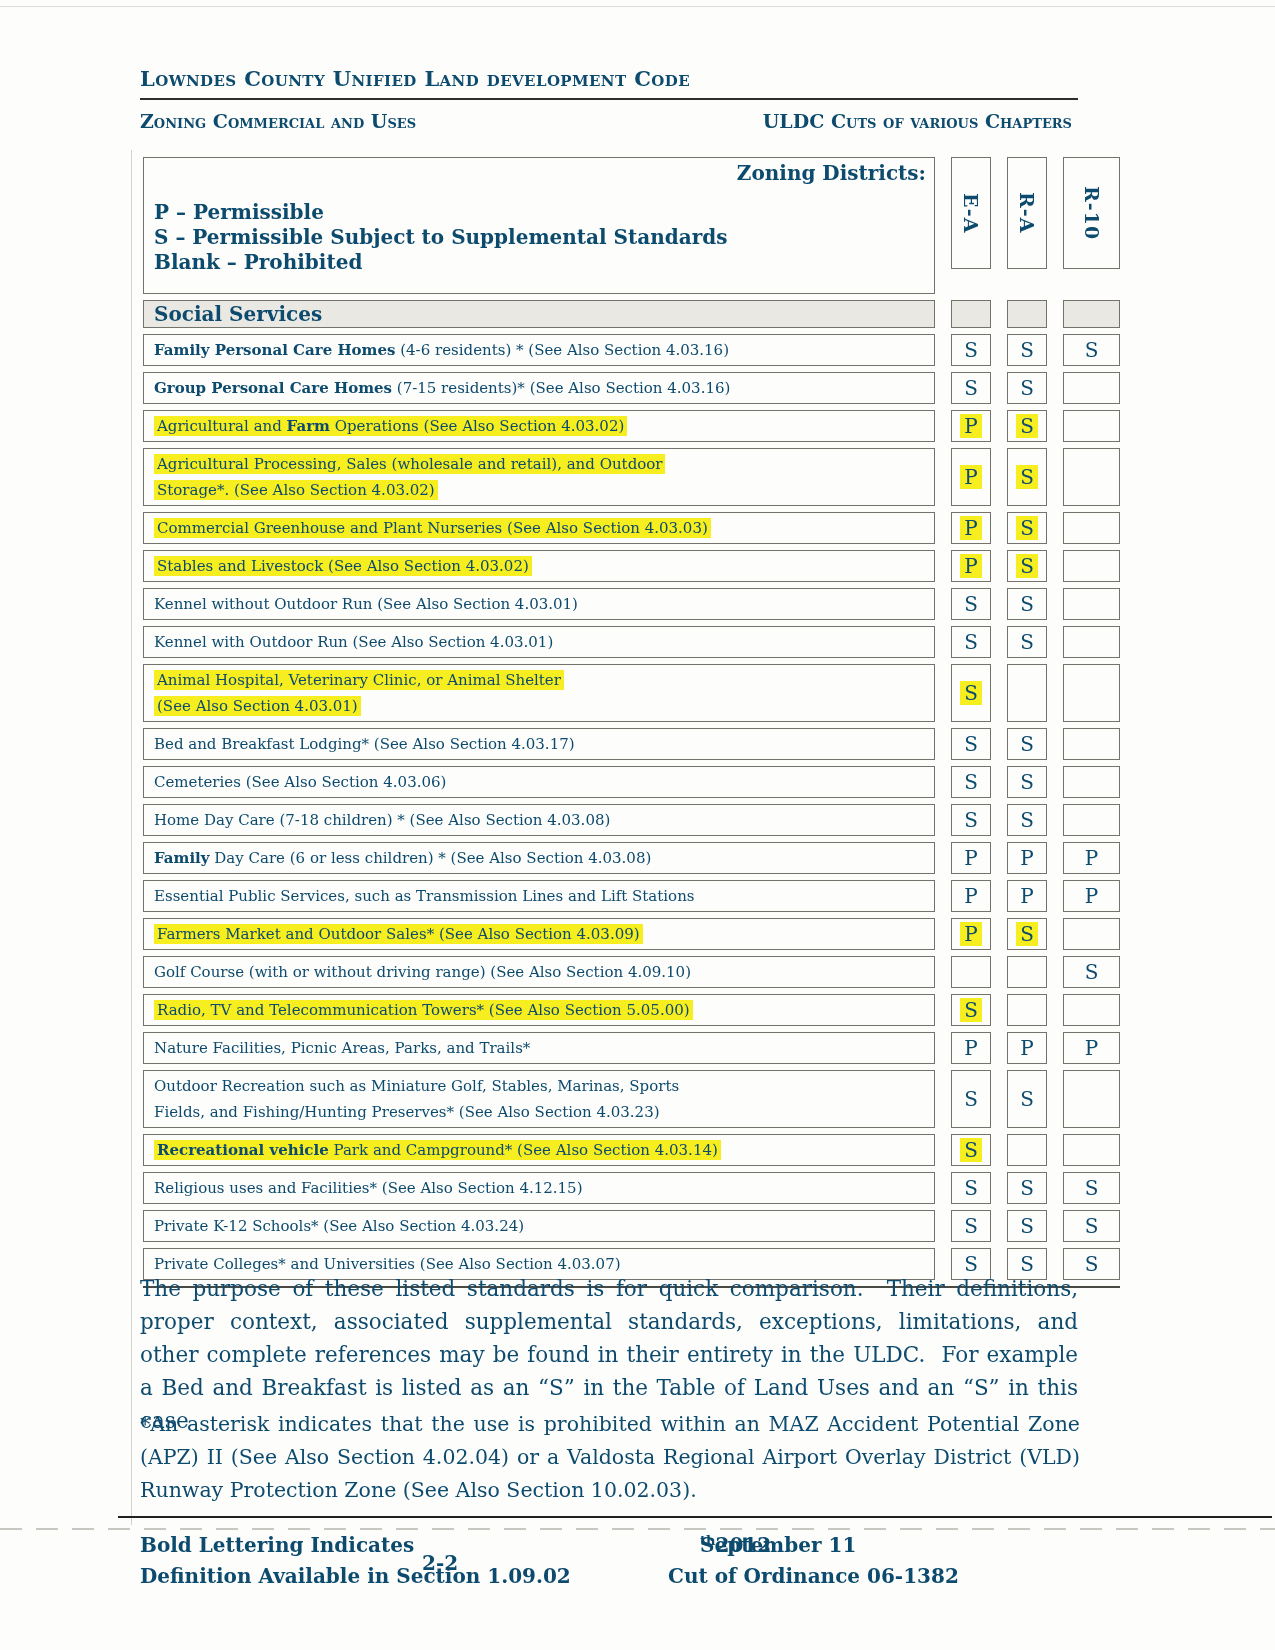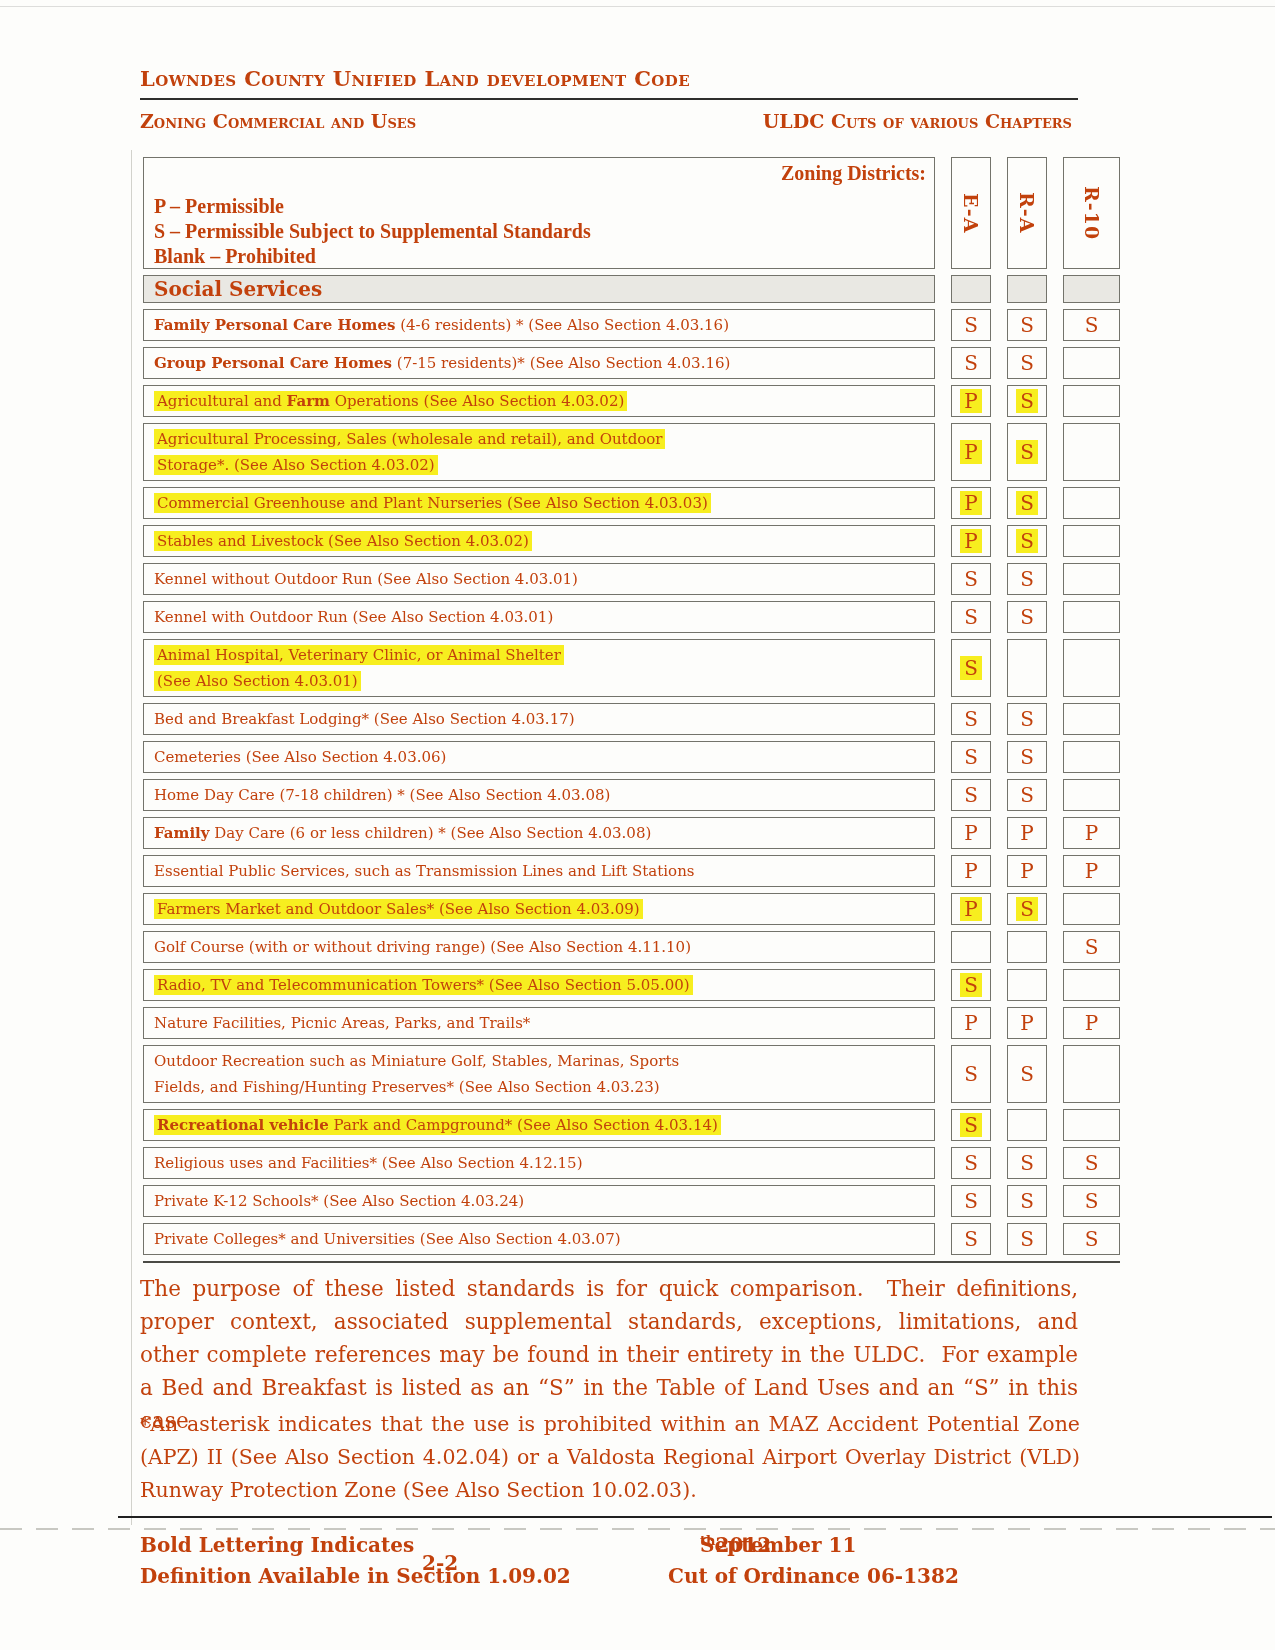--- a/index.html
+++ b/index.html
@@ -1,35 +1,35 @@
 <!DOCTYPE html>
 <html style="--hl: #f7ee1f; --sec: #e9e8e3; --bd: #73736b;"><head>
 <meta charset="utf-8">
 <style>
   html,body{margin:0;padding:0;background:#ffffff;}
   .page{position:relative;width:1275px;height:1650px;background:#fdfdfb;overflow:hidden;
-        font-family:"DejaVu Serif","Liberation Serif",serif;color:#c2410c;}
+        font-family:"DejaVu Serif","Liberation Serif",serif;color:#0c4a6e;}
   
   .scan-top{position:absolute;left:0;top:6px;width:1275px;height:1px;background:#dddddb;}
   .scan-left{position:absolute;left:131px;top:150px;width:1px;height:1375px;background:#d2d2cc;}
 
   
   .title{position:absolute;left:140px;top:66px;font-size:21px;font-weight:bold;
          font-variant:small-caps;letter-spacing:.4px;white-space:nowrap;}
   .title-rule{position:absolute;left:140px;top:98px;width:938px;height:2px;background:#2e2e2c;}
   .subheads{position:absolute;left:140px;top:110px;width:932px;display:flex;
             justify-content:space-between;font-weight:bold;font-variant:small-caps;font-size:19px;}
 
   
   .ztable{position:absolute;left:143px;top:157px;width:977px;display:grid;
           grid-template-columns:792px 40px 40px 57px;column-gap:16px;row-gap:6px;}
   .cell{border:1px solid var(--bd);background:#fdfdfb;}
-  .header-desc{height:112px;box-sizing:border-box;padding:3px 8px 0 10px;font-weight:bold;font-size:20px;font-family:Liberation Serif, serif;}
+  .header-desc{height:137px;box-sizing:border-box;padding:3px 8px 0 10px;font-weight:bold;font-size:20px;}
   .zd{text-align:right;line-height:24px;}
-  .legend{margin-top:9px;line-height:25px;}
+  .legend{margin-top:15px;line-height:25px;}
   .header-col{height:112px;box-sizing:border-box;display:flex;align-items:center;justify-content:center;
               font-weight:bold;font-size:19px;writing-mode:vertical-rl;letter-spacing:1px;}
   .section-cell{background:var(--sec);font-weight:bold;font-size:20px;line-height:24px;padding:1px 0 1px 10px;}
   .section-val{background:var(--sec);}
   .desc-cell{padding:2px 24px 2px 10px;font-size:15px;line-height:26px;}
   .val-cell{display:flex;align-items:center;justify-content:center;font-size:20px;}
   .hl{background:var(--hl);padding:1px 3px;box-decoration-break:clone;-webkit-box-decoration-break:clone;}
   .hlv{background:var(--hl);padding:0 4px;}
   .table-close-rule{grid-column:1 / -1;height:2px;background:#4a4a45;border:none;}
 
@@ -205,21 +205,21 @@
         <span>P</span>
       </div>
       <div class="cell desc-cell"><span class="hl">Farmers Market and Outdoor Sales* (See Also Section 4.03.09)</span></div>
       <div class="cell val-cell">
         <span class="hlv">P</span>
       </div>
       <div class="cell val-cell">
         <span class="hlv">S</span>
       </div>
       <div class="cell val-cell"></div>
-      <div class="cell desc-cell"><span>Golf Course (with or without driving range) (See Also Section 4.11.10)</span></div>
+      <div class="cell desc-cell"><span>Golf Course (with or without driving range) (See Also Section 4.09.10)</span></div>
       <div class="cell val-cell"></div>
       <div class="cell val-cell"></div>
       <div class="cell val-cell">
         <span>S</span>
       </div>
       <div class="cell desc-cell"><span class="hl">Radio, TV and Telecommunication Towers* (See Also Section 5.05.00)</span></div>
       <div class="cell val-cell">
         <span class="hlv">S</span>
       </div>
       <div class="cell val-cell"></div>

